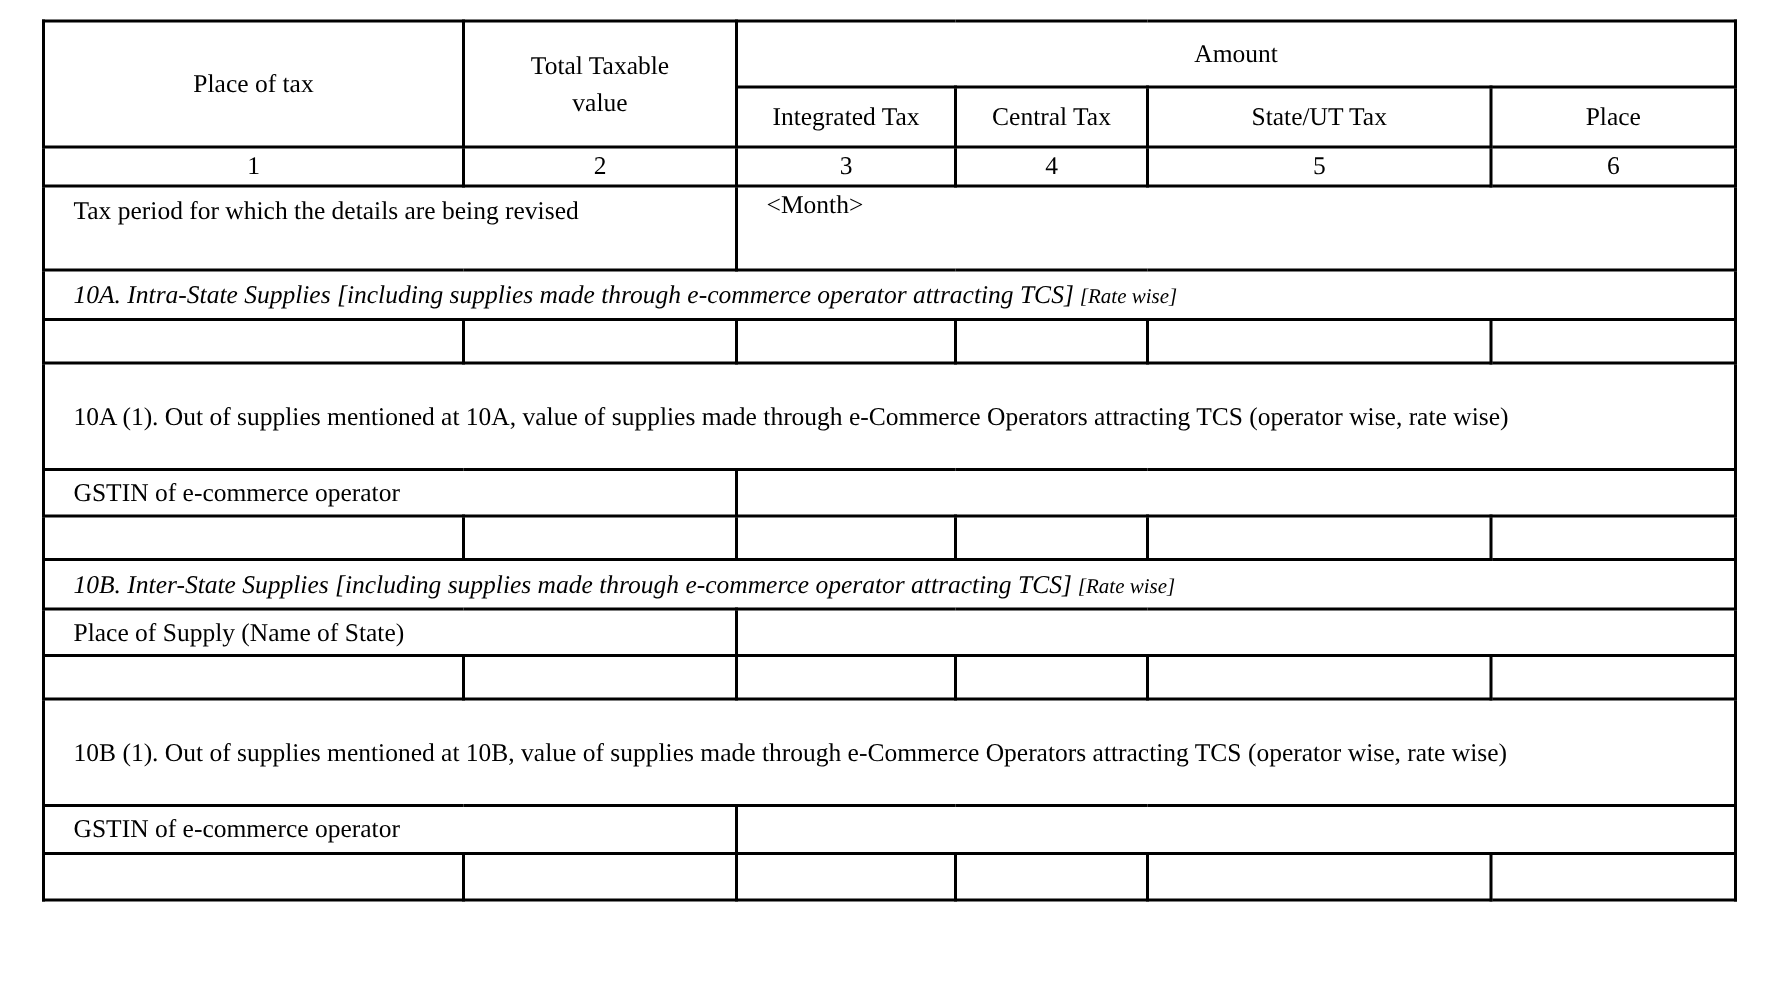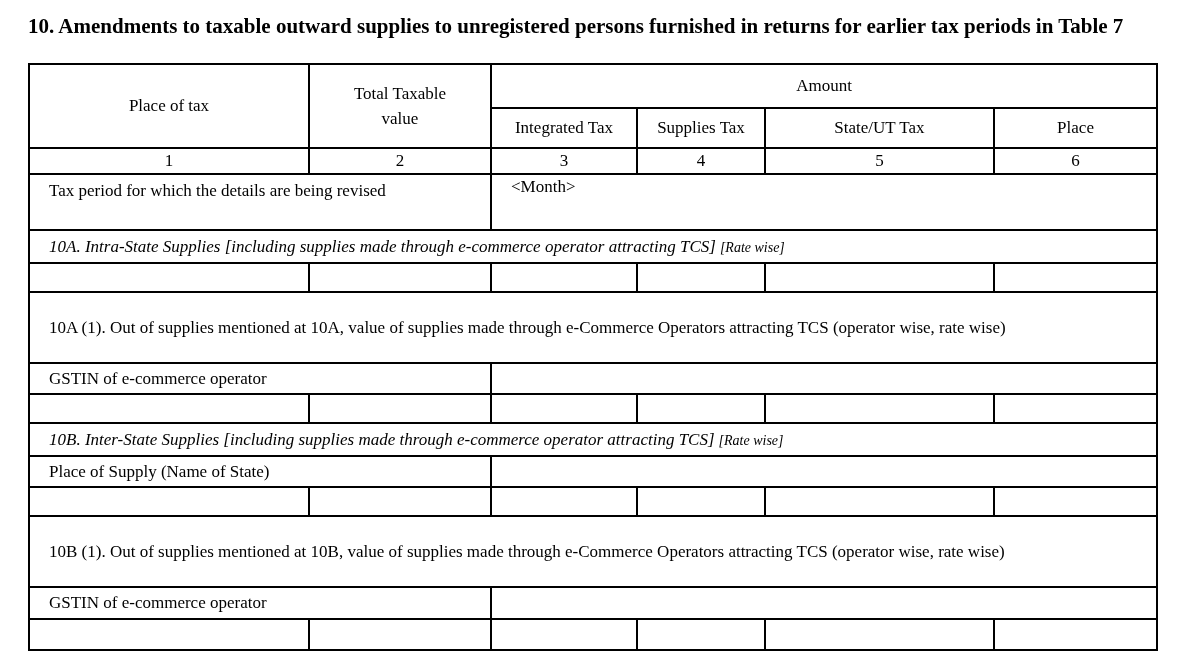--- a/index.html
+++ b/index.html
@@ -56,21 +56,20 @@
   tr.h-sec2   { height: 71px; }
   tr.h-label  { height: 31px; }
   tr.h-label2 { height: 32px; }
   tr.h-blank2 { height: 31px; }
 </style>
 </head>
 <body>
 
 <div class="doc">
 
-  <p class="title">10. Amendments to taxable outward supplies to unregistered persons furnished in returns for earlier tax periods in Table 7</p>
 
   <table class="form">
     <colgroup>
       <col style="width:280px">
       <col style="width:182px">
       <col style="width:146px">
       <col style="width:128px">
       <col style="width:229px">
       <col style="width:163px">
     </colgroup>
@@ -80,21 +79,21 @@
       <th class="c" rowspan="2">
         <span>Place of tax</span>
       </th>
       <th class="c" rowspan="2">
         <span class="narrow-hdr">Total Taxable value</span>
       </th>
       <th class="c" colspan="4">Amount</th>
     </tr>
     <tr class="h-sub">
       <th class="c">Integrated Tax</th>
-      <th class="c">Supplies Tax</th>
+      <th class="c">Central Tax</th>
       <th class="c">State/UT Tax</th>
       <th class="c">Place</th>
     </tr>
 
     <tr class="h-num">
       <td class="c">1</td>
       <td class="c">2</td>
       <td class="c">3</td>
       <td class="c">4</td>
       <td class="c">5</td>

